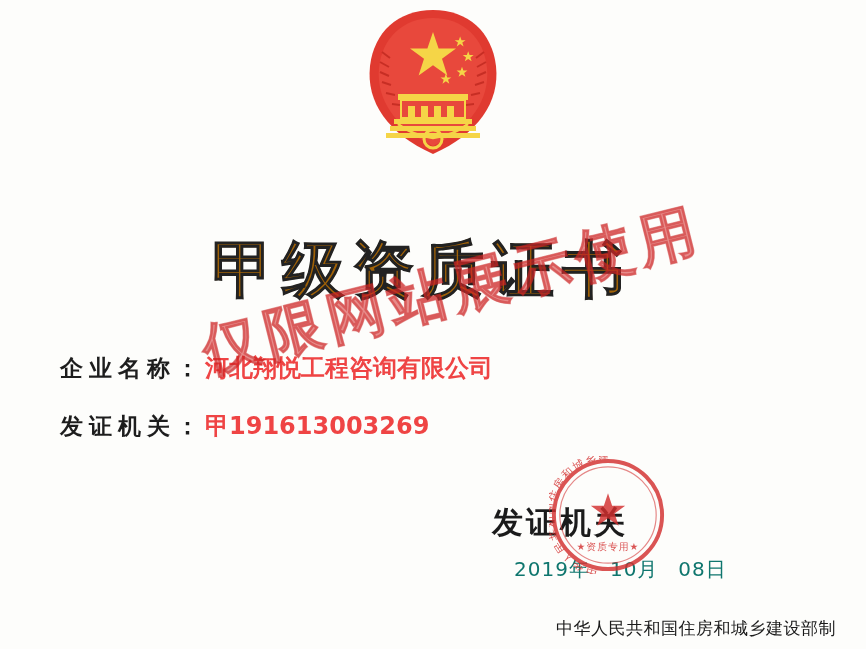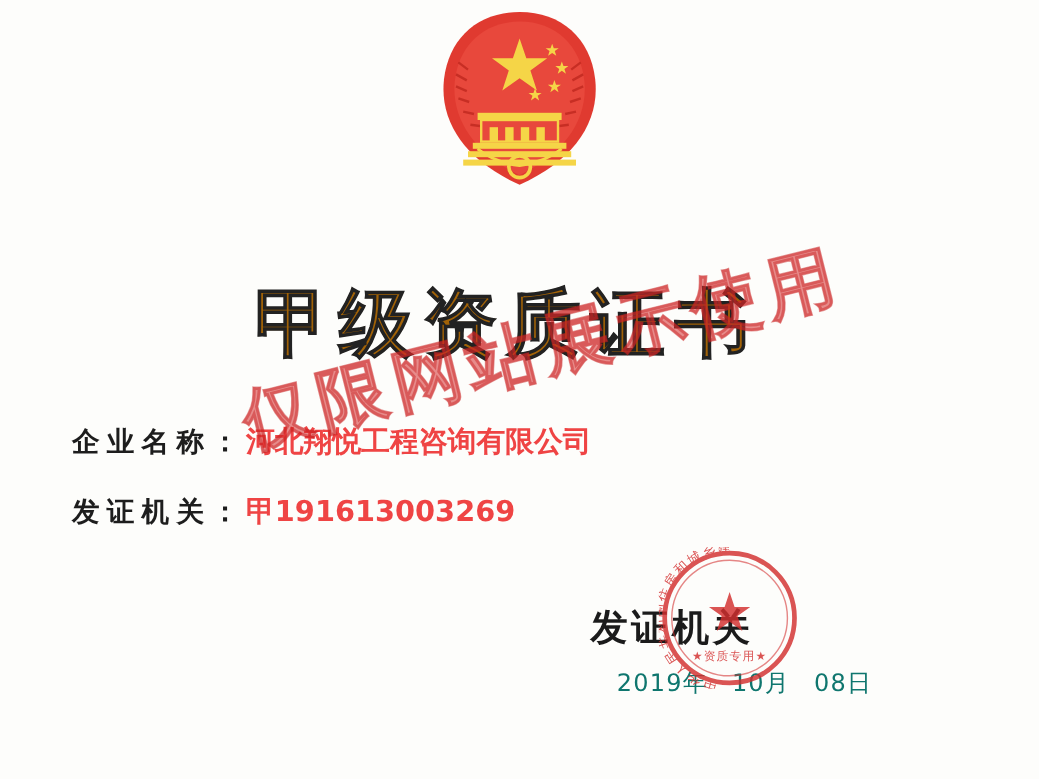--- a/index.html
+++ b/index.html
@@ -220,16 +220,17 @@
       <circle cx="60" cy="60" r="49" fill="none" stroke="#d32f2f" stroke-width="1.2" opacity="0.7"></circle>
       <polygon points="60,38 64.2,50.6 77.5,50.6 66.7,58.4 70.8,71 60,63.2 49.2,71 53.3,58.4 42.5,50.6 55.8,50.6" fill="#d32f2f"></polygon>
       <path id="sealArc" d="M 60 115 A 55 55 0 1 1 60 5" fill="none" stroke="none"></path>
       <text font-size="11.5" fill="#d32f2f" font-family="'DejaVu Sans', sans-serif" letter-spacing="1.2">
         <textPath href="#sealArc" startOffset="6%">中华人民共和国住房和城乡建设部</textPath>
       </text>
       <text x="60" y="96" font-size="10" fill="#d32f2f" text-anchor="middle" font-family="'DejaVu Sans', sans-serif" letter-spacing="1">★资质专用★</text>
     </svg>
   </div>
 
+  <div id="ministry">中华人民共和国住房和城乡建设部制</div>
 
   <div class="watermark">仅限网站展示使用</div>
 
 </div>
 
 </body></html>

